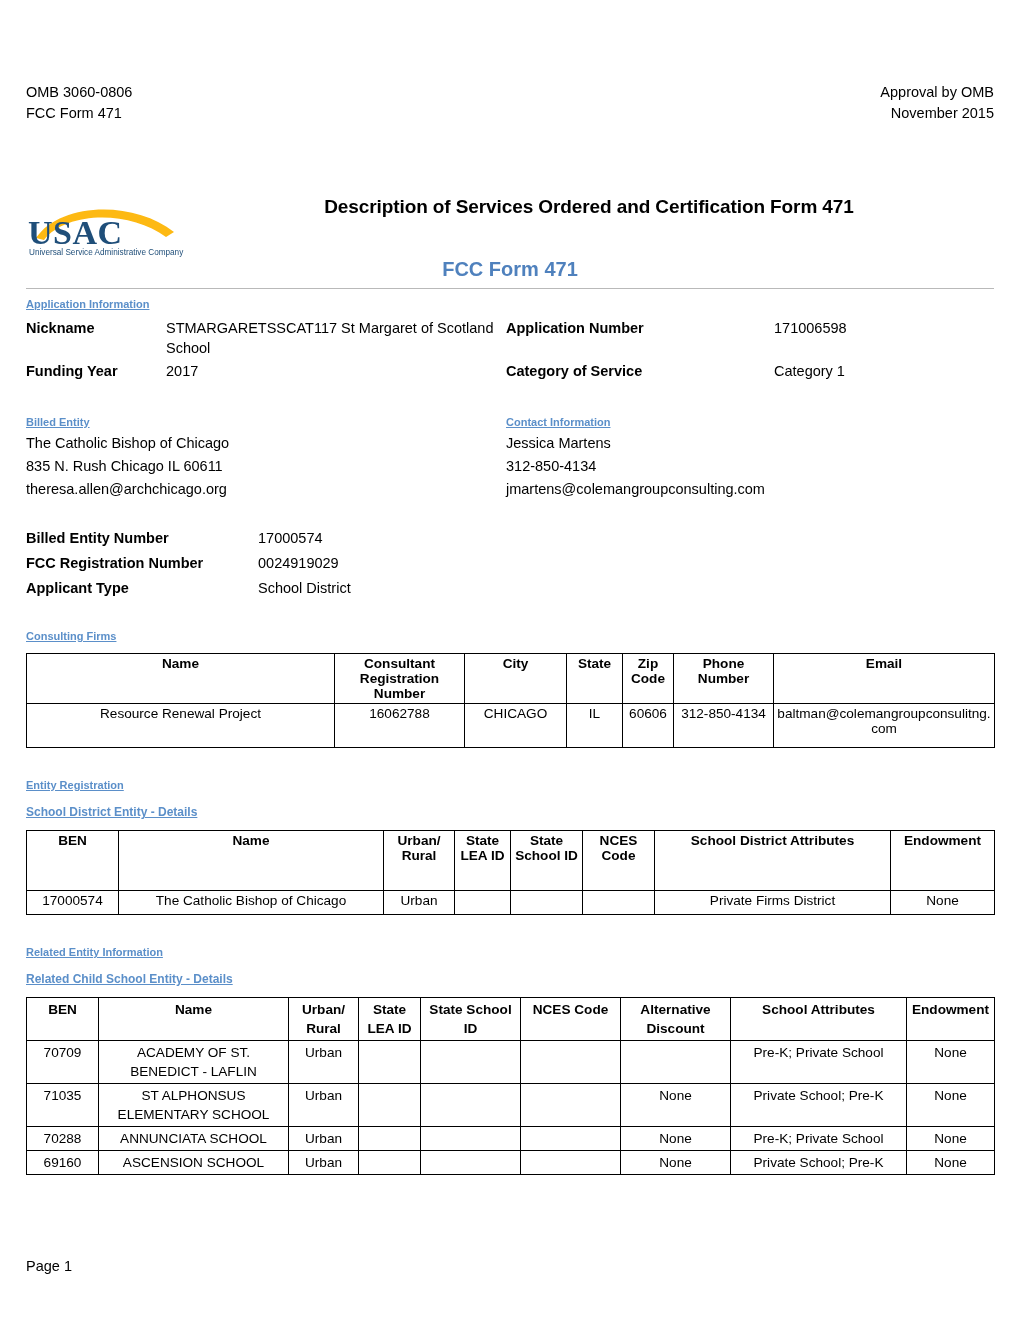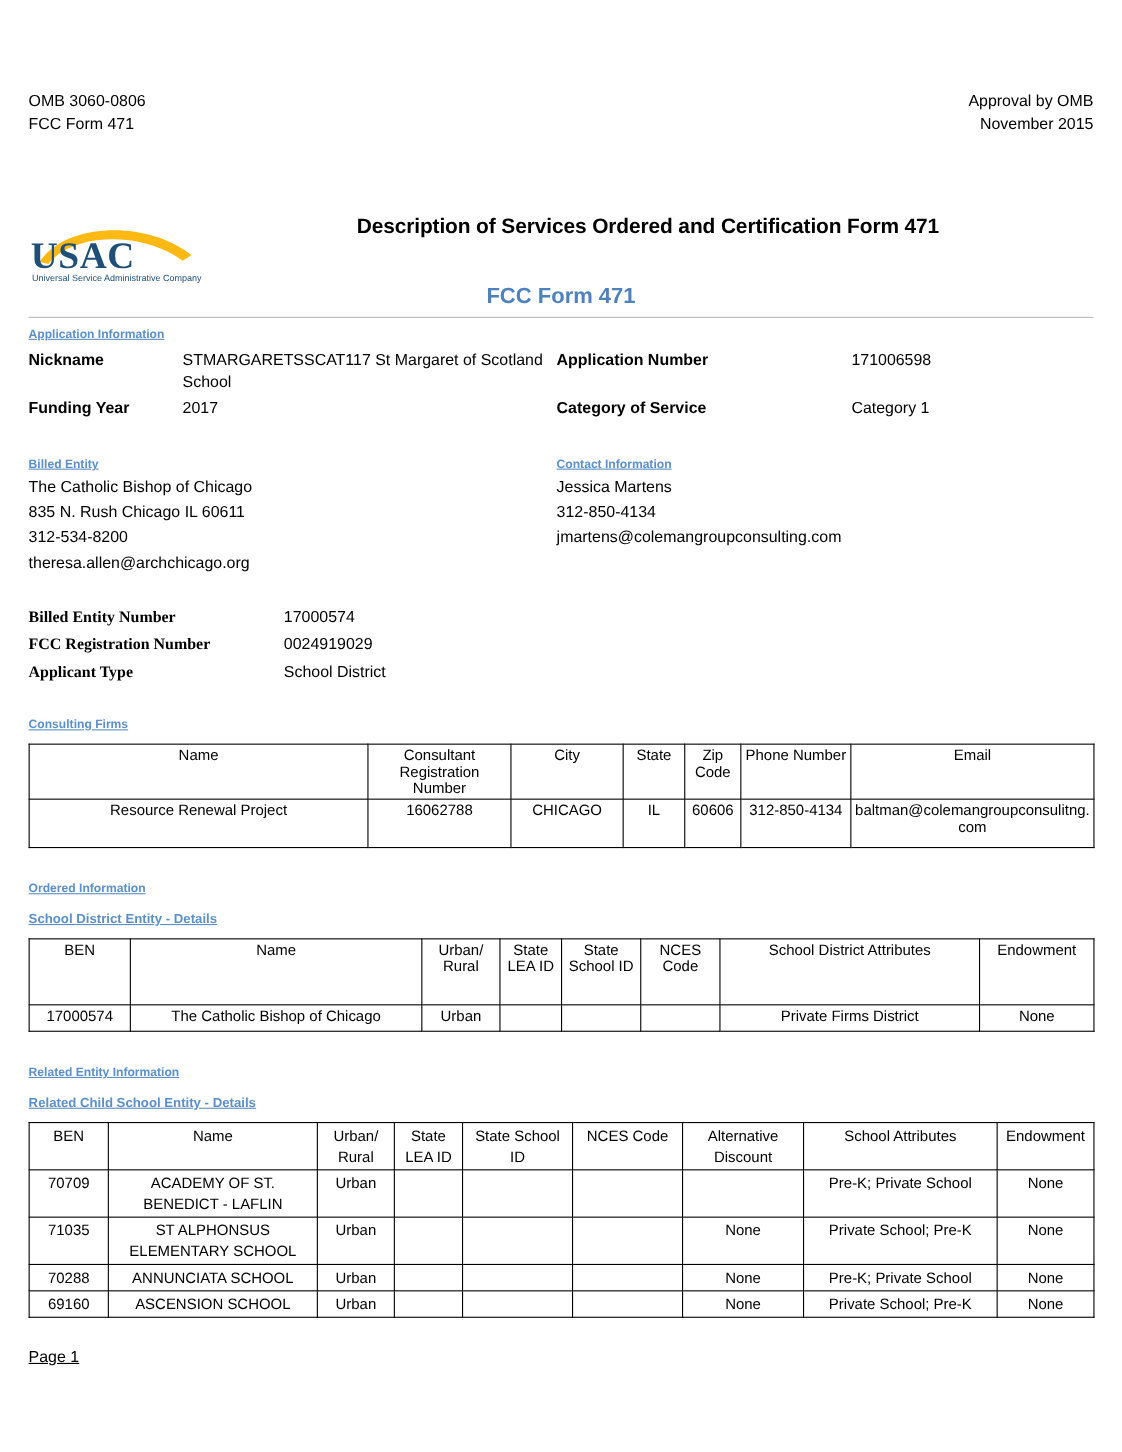--- a/index.html
+++ b/index.html
@@ -122,36 +122,36 @@
   .lines { line-height: 23px; font-size: 14.5px; }
 
   .benblock {
     display: grid;
     grid-template-columns: 232px auto;
     row-gap: 4px;
     margin-top: 27px;
     font-size: 14.5px;
     line-height: 21px;
   }
-  .benblock .lbl { font-weight: bold; font-family: Liberation Serif, serif; }
+  .benblock .lbl { font-weight: bold; }
 
   
   table.grid {
     border-collapse: collapse;
     width: 968px;
     table-layout: fixed;
     font-size: 13.6px;
   }
   table.grid th, table.grid td {
     border: 1px solid #000000;
     padding: 2px 3px;
     vertical-align: top;
   }
   table.grid th {
-    font-weight: normal;
+    font-weight: bold;
     text-align: center;
     vertical-align: top;
   }
   table.grid td { text-align: center; }
   td.tl { text-align: left; }
   table.grid tbody tr { height: 24px; padding-left: 40px; }
 
   .tbl-gap { margin-top: 5px; }
   .sec-gap { height: 22px; }
 
@@ -184,23 +184,22 @@
   .t-child col.c7 { width: 110px; }
   .t-child col.c8 { width: 176px; }
   .t-child col.c9 { width: 88px; }
 
   .t-child td.tl, .t-child th { line-height: 19px; }
   .t-child td { line-height: 19px; }
 
   .footer {
     position: absolute;
     left: 26px;
-    top: 1226px;
+    top: 1258px;
     font-size: 14.5px;
-    text-decoration: underline;
   }
   .wrapcell { word-wrap: break-word; overflow-wrap: break-word; text-align: left; }
 </style>
 </head>
 <body>
 
 <div class="page">
   <div class="inner">
 
     <div class="meta-row">
@@ -240,21 +239,20 @@
         <div class="val">Category 1</div>
       </div>
     </div>
 
     <div class="two-col">
       <div>
         <div class="h-section col-head">Billed Entity</div>
         <div class="lines">
           <div>The Catholic Bishop of Chicago</div>
           <div>835 N. Rush  Chicago IL 60611</div>
-          <div>312-534-8200</div>
           <div>theresa.allen@archchicago.org</div>
         </div>
       </div>
       <div>
         <div class="h-section col-head">Contact Information</div>
         <div class="lines">
           <div>Jessica Martens</div>
           <div>312-850-4134</div>
           <div>jmartens@colemangroupconsulting.com</div>
         </div>
@@ -305,21 +303,21 @@
             <td>312-850-4134</td>
             <td class="wrapcell">baltman@colemangroupconsulitng.com</td>
           </tr>
         </tbody>
       </table>
     </div>
 
     <div class="sec-gap"></div>
 
     <div>
-      <div class="h-section">Ordered Information</div>
+      <div class="h-section">Entity Registration</div>
       <div style="height:2px"></div>
       <div class="h-sub">School District Entity - Details</div>
       <table class="grid t-district tbl-gap">
         <colgroup>
             <col class="c1">
             <col class="c2">
             <col class="c3">
             <col class="c4">
             <col class="c5">
             <col class="c6">

